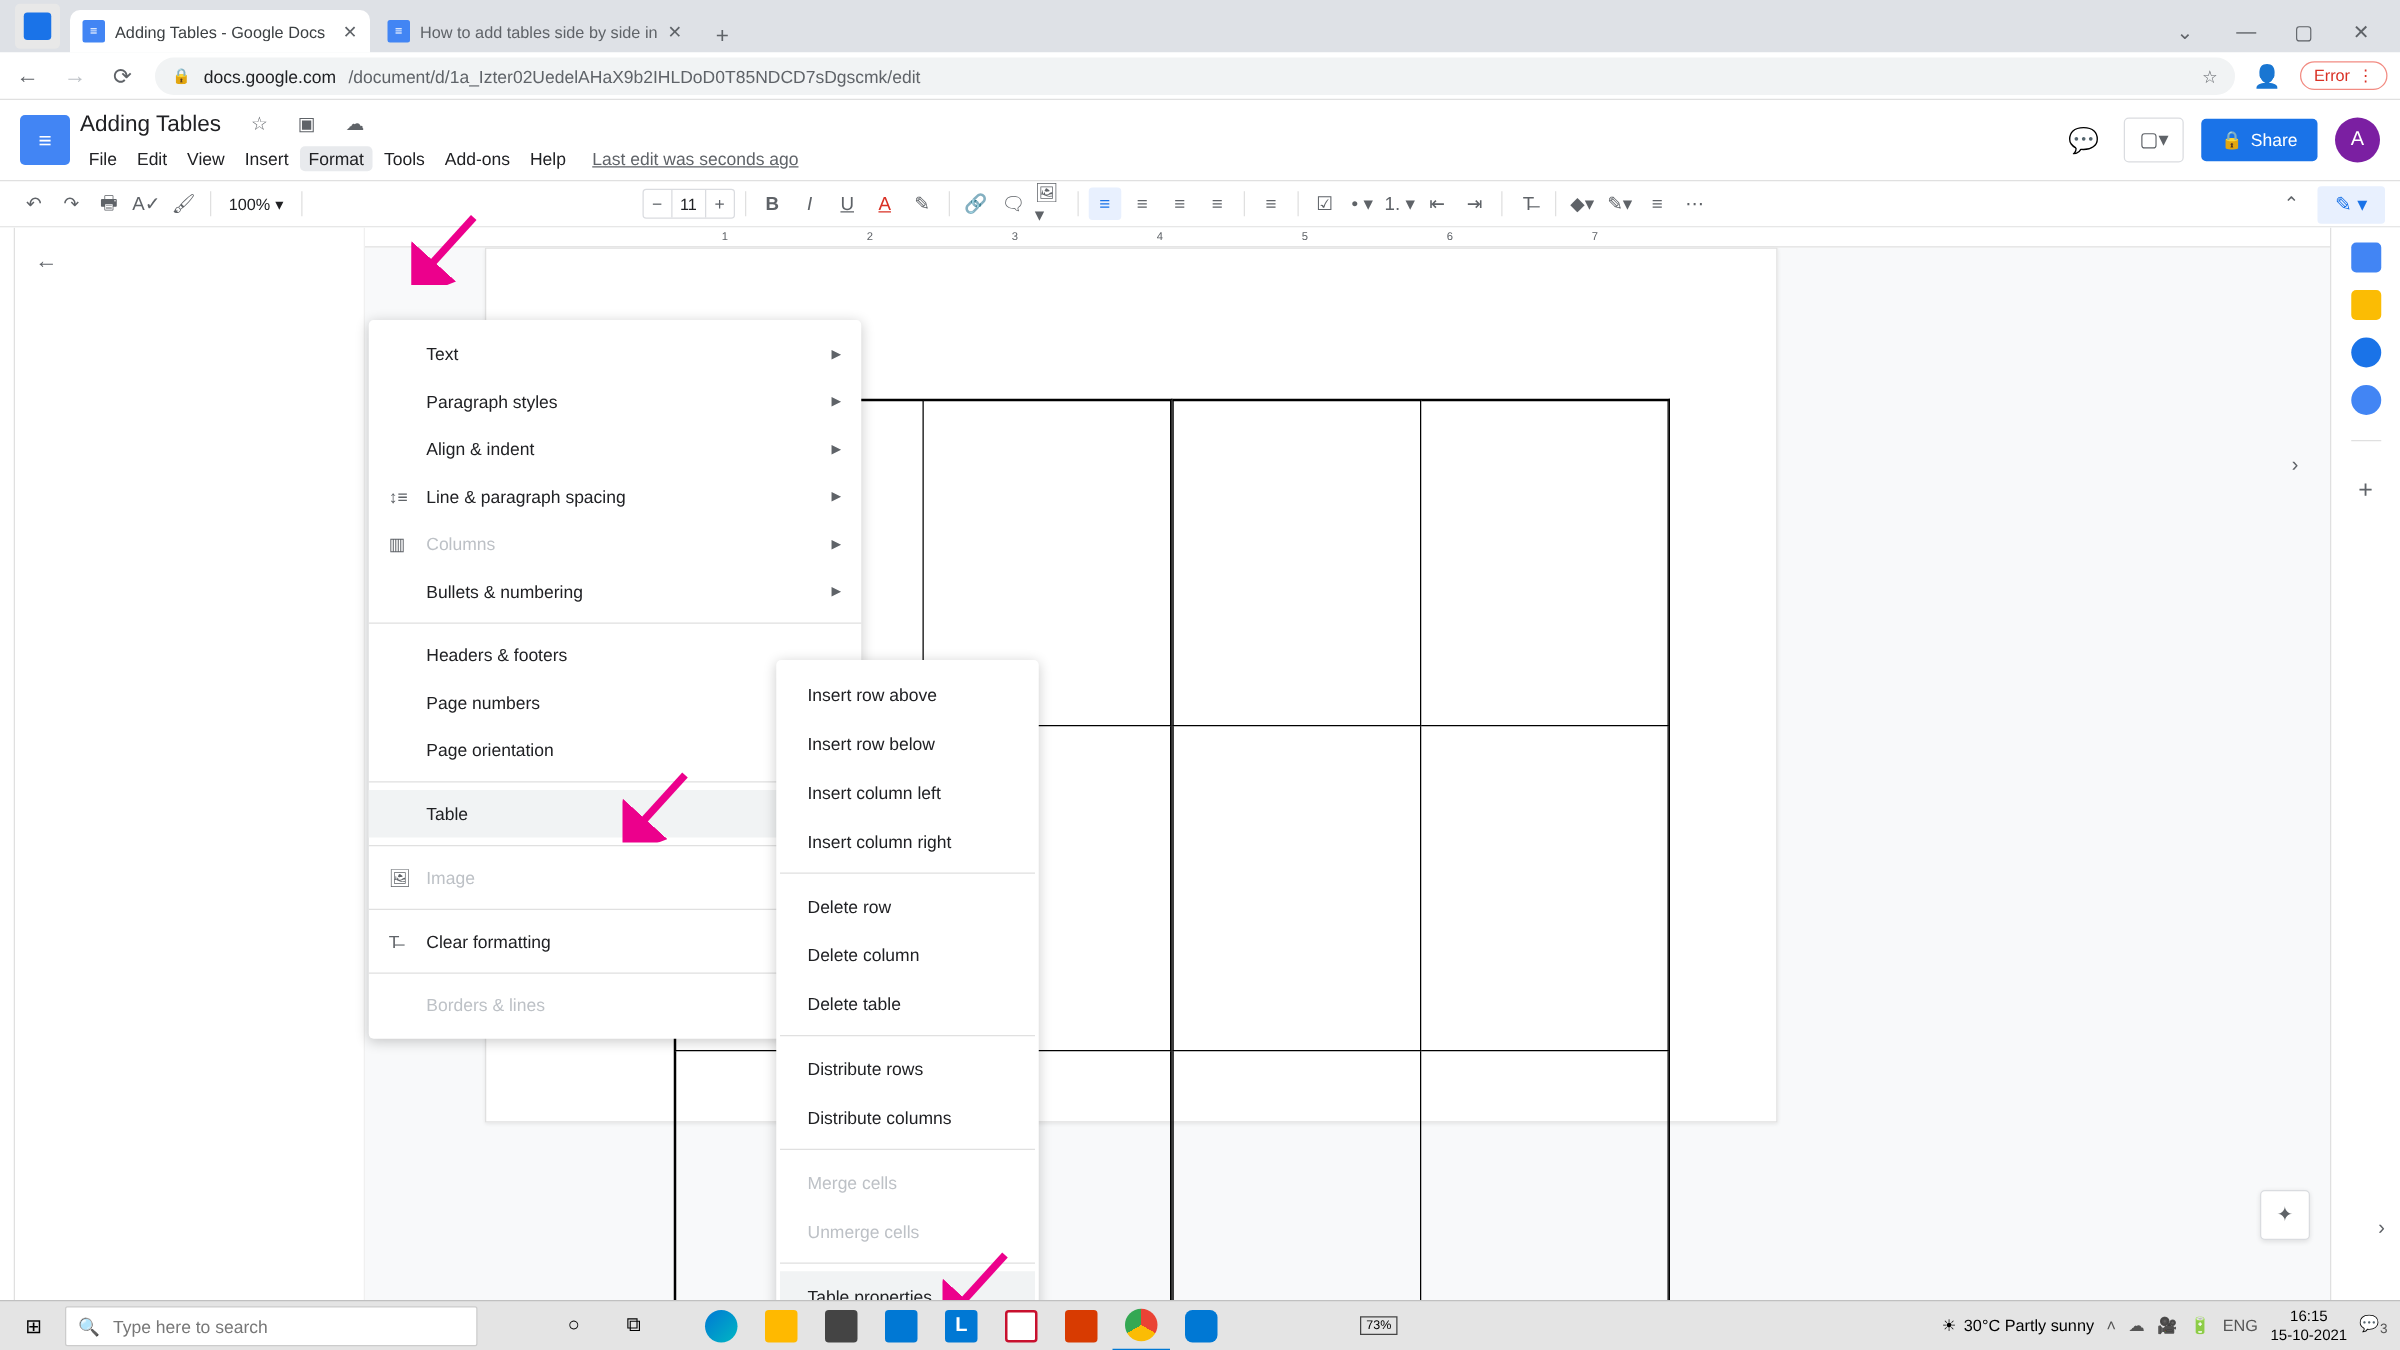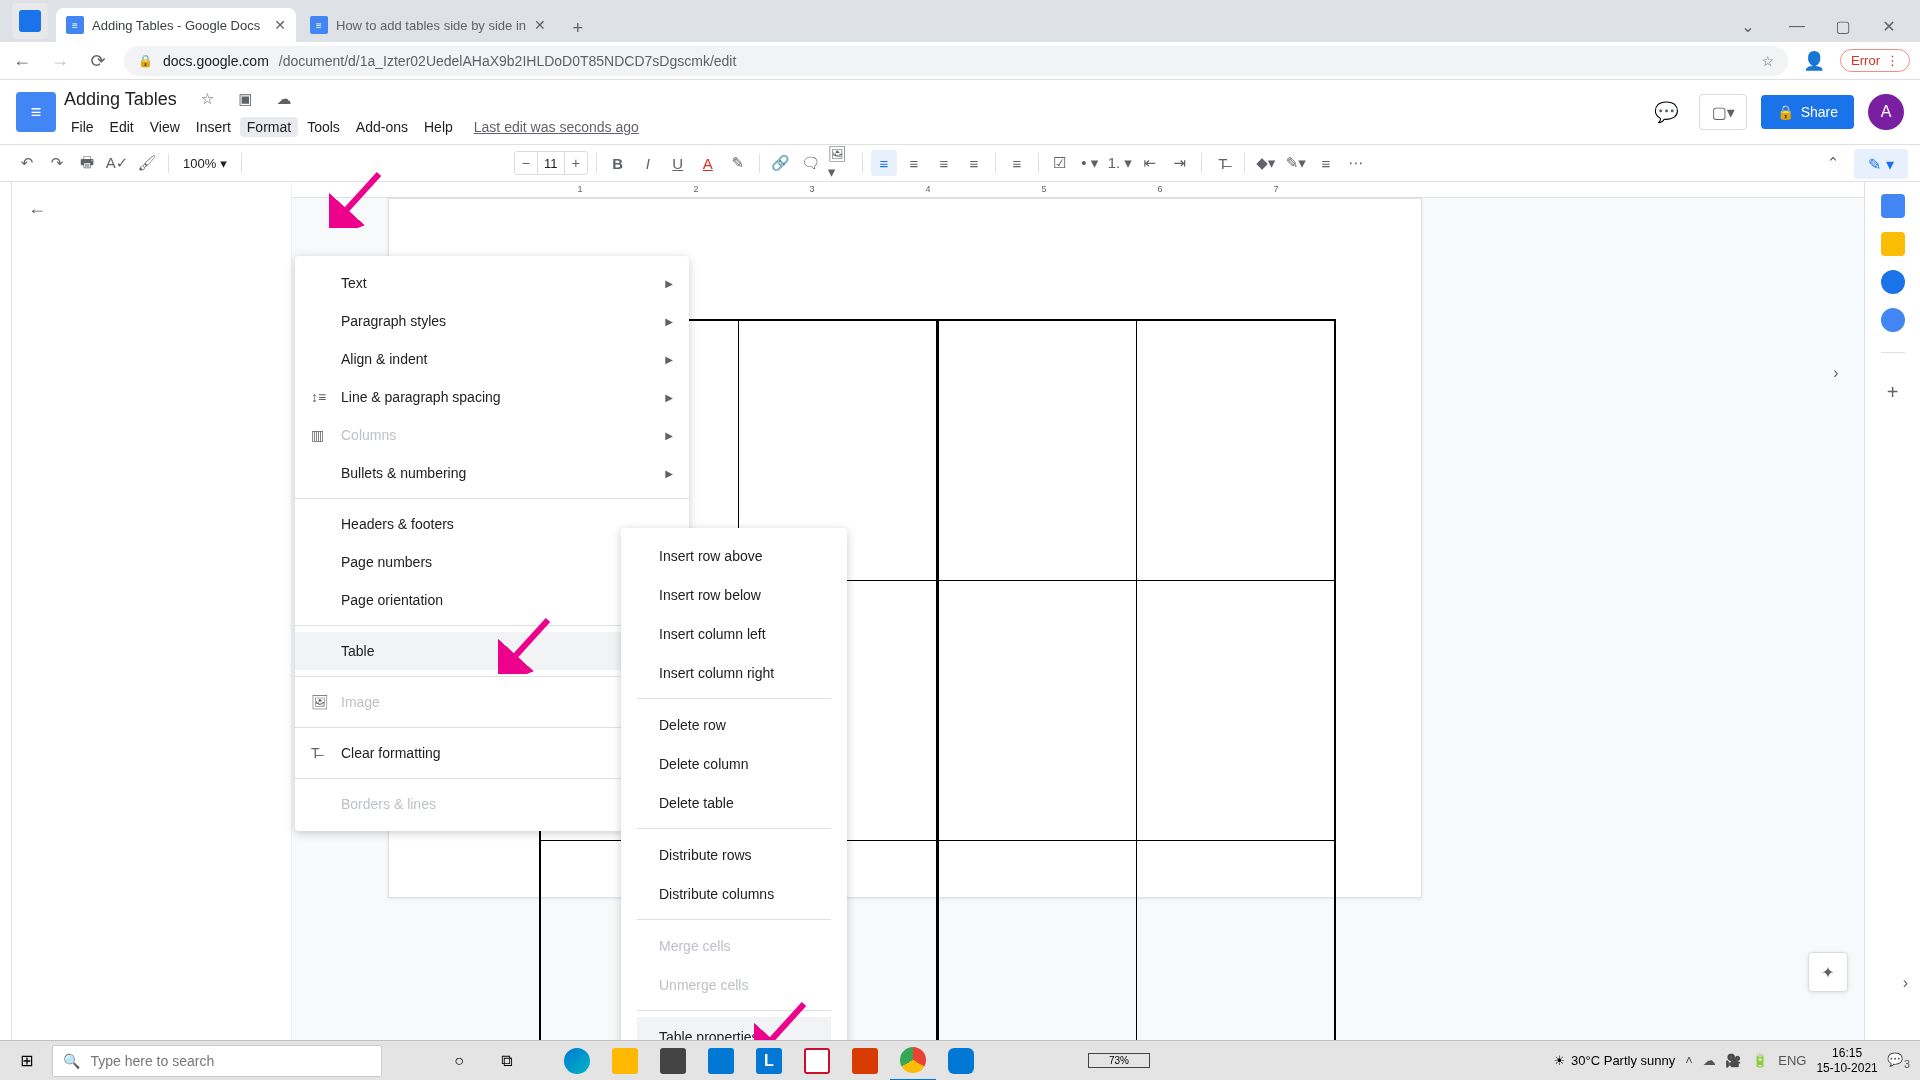--- a/index.html
+++ b/index.html
@@ -64,33 +64,33 @@
 .rail-icon{width:24px;height:24px;border-radius:4px}
 .rail-plus{color:#5f6368;font-size:20px;margin-top:8px}
 .menu-dropdown{position:absolute;left:295px;top:176px;width:394px;background:#fff;border-radius:4px;box-shadow:0 2px 10px rgba(0,0,0,0.2);padding:8px 0;z-index:100}
 .dd-item{height:38px;display:flex;align-items:center;padding:0 16px;font-size:14px;color:#202124;position:relative}
 .dd-item.disabled{color:#bdc1c6}
 .dd-item.hover{background:#f1f3f4}
 .dd-icon{width:30px;color:#5f6368;font-size:14px}
 .dd-arrow{margin-left:auto;color:#5f6368;font-size:10px}
 .dd-sep{height:1px;background:#e0e0e0;margin:6px 0}
 .dd-shortcut{margin-left:auto;color:#404040;font-size:13px}
-.submenu{position:absolute;left:621px;top:448px;width:226px;background:#fff;border-radius:4px;box-shadow:0 2px 10px rgba(0,0,0,0.2);padding:8px 16px;z-index:101}
+.submenu{position:absolute;left:621px;top:448px;width:210px;background:#fff;border-radius:4px;box-shadow:0 2px 10px rgba(0,0,0,0.2);padding:8px 3px;z-index:101}
 .sub-item{height:39px;display:flex;align-items:center;padding:0 22px;font-size:14px;color:#202124}
 .sub-item.disabled{color:#bdc1c6}
 .sub-item.hover{background:#f1f3f4}
 .arrow-annotation{position:absolute;z-index:150;pointer-events:none}
 .arrow-annotation svg{display:block}
 .taskbar{height:40px;background:#e4e4e4;border-top:1px solid #c0c0c0;display:flex;align-items:center;padding:0 4px;gap:2px}
 .tb-win{width:46px;height:40px;display:flex;align-items:center;justify-content:center;color:#000}
 .search-box{display:flex;align-items:center;background:#fff;border:1px solid #ccc;height:32px;padding:0 10px;gap:10px;width:330px;border-radius:2px;color:#777;font-size:14px}
 .tb-app{width:46px;height:40px;display:flex;align-items:center;justify-content:center}
 .tb-app-ico{width:26px;height:26px;border-radius:3px}
 .tb-right{margin-left:auto;display:flex;align-items:center;gap:10px;font-size:12px;color:#000;padding-right:6px}
-.battery{border:1px solid #444;padding:1px 20px;font-size:10px}
+.battery{border:1px solid #444;padding:1px 4px;font-size:10px}
 .weather{display:flex;align-items:center;gap:6px;font-size:13px}
 .tray-ico{color:#555;font-size:13px}
 .clock{text-align:center;line-height:1.2;font-size:12px}
 .explore-chip{position:absolute;right:72px;bottom:48px;width:40px;height:40px;background:#fff;border:1px solid #dadce0;border-radius:4px;box-shadow:0 1px 4px rgba(0,0,0,0.1);display:flex;align-items:center;justify-content:center;color:#5f6368}
 .hide-panel{position:absolute;right:72px;top:182px;width:24px;height:24px;color:#5f6368;text-align:center}
 .bottom-nav-arrow{position:absolute;right:12px;bottom:48px;color:#5f6368}
 .edit-mode-chip{position:absolute;top:0;right:12px;width:54px;height:30px;background:#e8f0fe;border-radius:3px;display:flex;align-items:center;justify-content:center;gap:4px;color:#1a73e8;margin-top:4px}
 </style>
 </head>
 <body>

